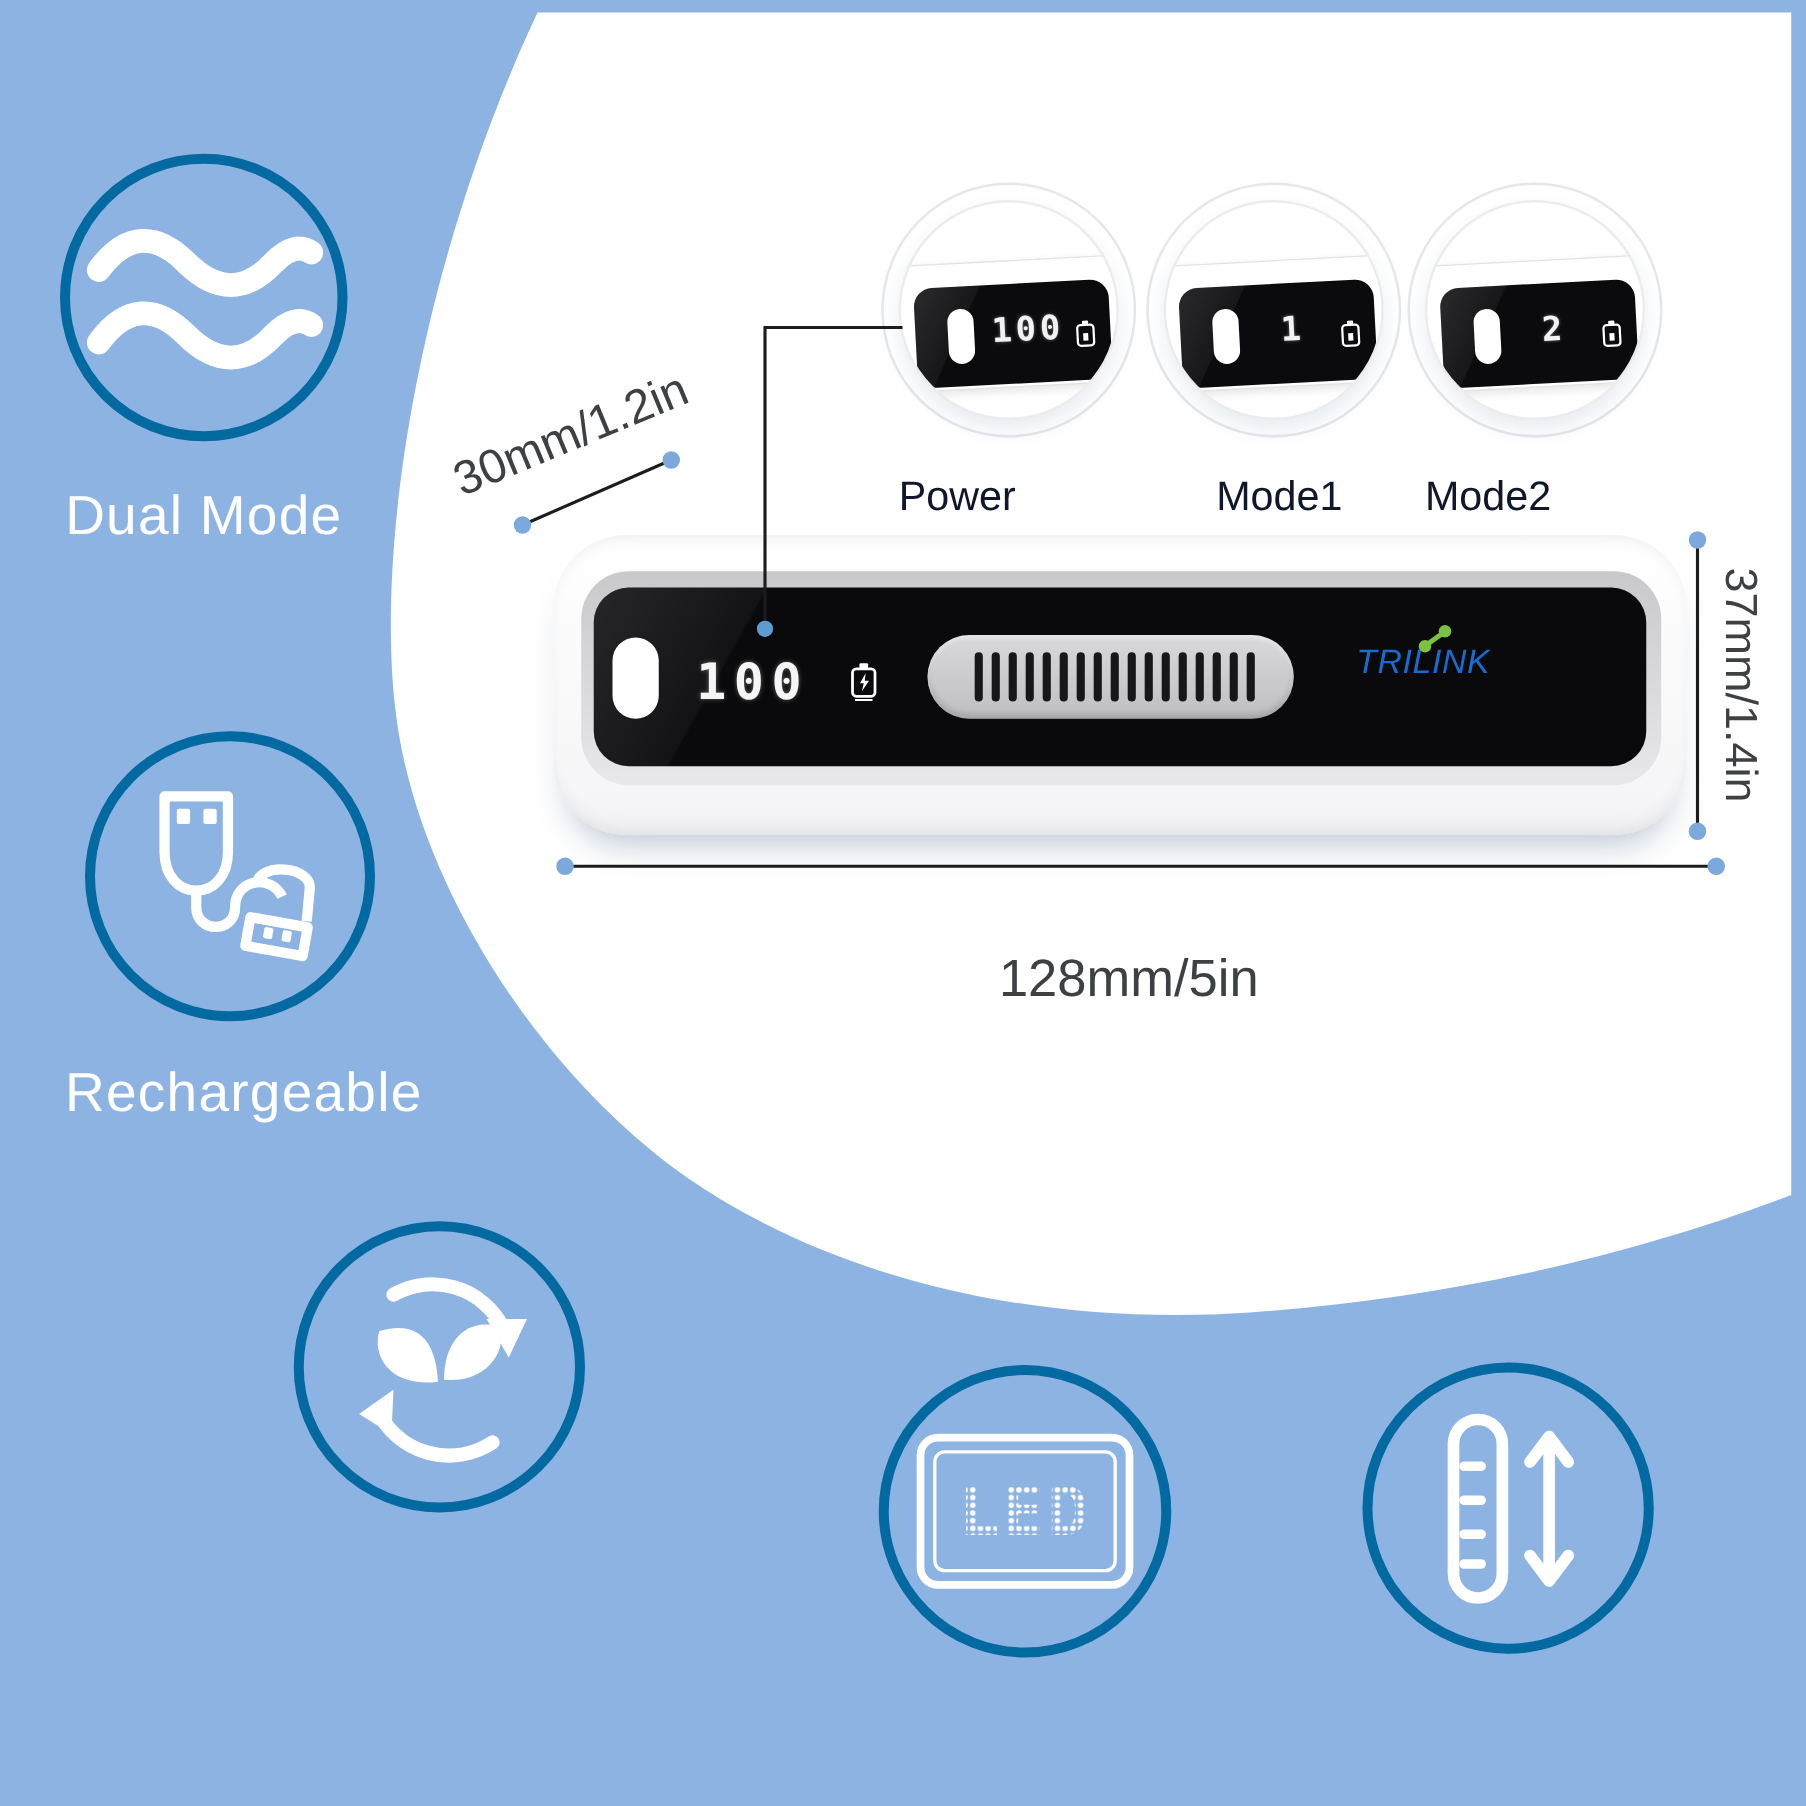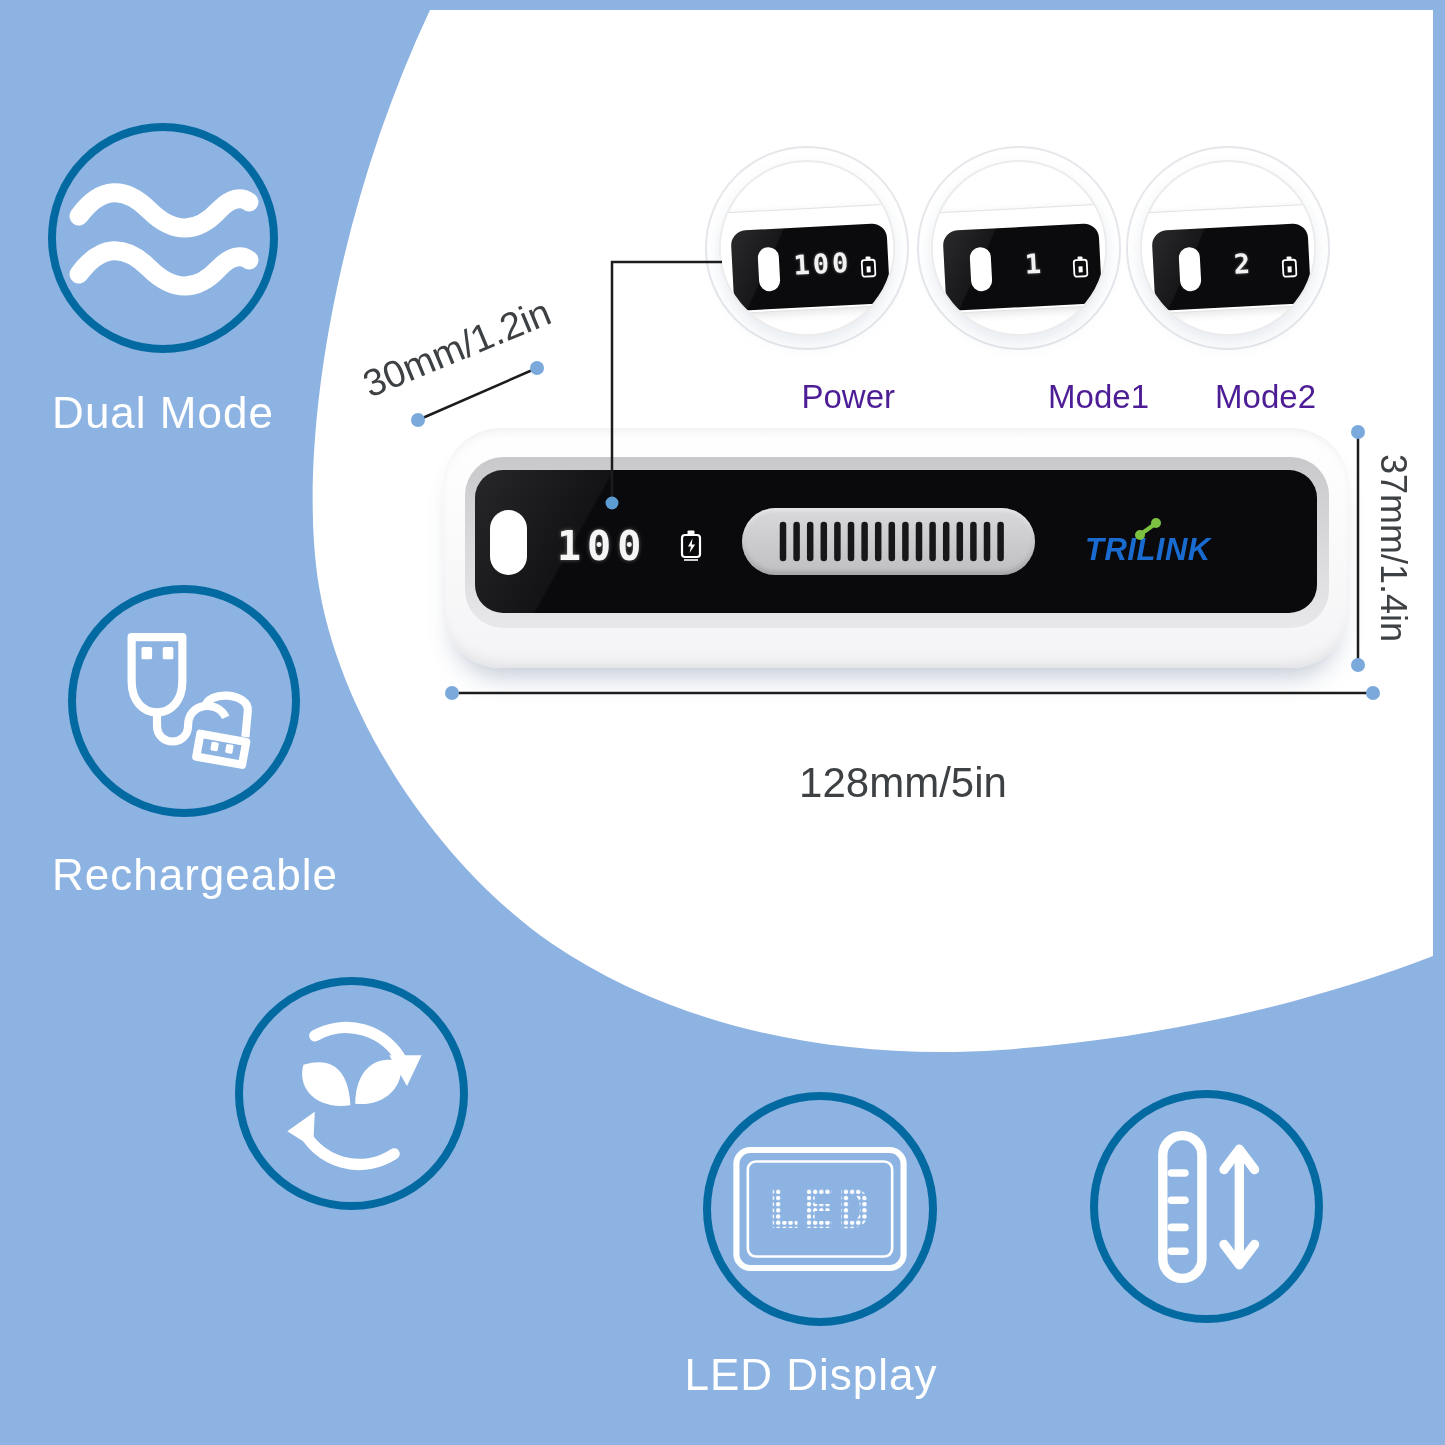--- a/index.html
+++ b/index.html
@@ -52,22 +52,22 @@
     position:absolute;left:26px;top:18px;width:21px;height:44px;border-radius:11px;
     background:#ffffff;
   }
   .mini-value{
     position:absolute;left:52px;top:22px;width:76px;text-align:center;
     font-family:"DejaVu Sans Mono",monospace;font-weight:bold;font-size:27px;
     color:#f2f2f2;letter-spacing:3px;text-shadow:0 0 3px rgba(255,255,255,0.4);
   }
   .mini-batt{position:absolute;left:128px;top:31px;}
   .callout-label{
-    position:absolute;width:176px;text-align:right;top:378px;
-    color:#4c1d95;font-size:33px;
+    position:absolute;width:176px;text-align:left;top:378px;
+    color:#0f172a;font-size:33px;
   }
 
   
   .device{
     position:absolute;left:443px;top:428px;width:906px;height:240px;
     background:linear-gradient(#ffffff,#f4f4f6);border-radius:58px;
     box-shadow:0 20px 26px -12px rgba(90,110,145,0.38),
                inset 0 8px 12px -6px rgba(0,0,0,0.08),
                inset 0 -12px 16px -10px rgba(0,0,0,0.10);
   }
@@ -93,22 +93,22 @@
     font-family:"DejaVu Sans Mono",monospace;font-weight:bold;font-size:40px;
     color:#f5f5f5;letter-spacing:6px;text-shadow:0 0 4px rgba(255,255,255,0.35);
   }
   .main-batt{position:absolute;left:205px;top:58px;}
   .vent{
     position:absolute;left:267px;top:38px;width:293px;height:67px;border-radius:34px;
     background:linear-gradient(#d9d9db,#bfbfc1);
     box-shadow:inset 0 2px 4px rgba(255,255,255,0.5), inset 0 -3px 5px rgba(0,0,0,0.18);
   }
   .brand{
-    position:absolute;left:610px;top:62px;width:140px;
-    color:#1a6bd0;font-weight:bold;font-style:italic;font-size:31px;letter-spacing:0.5px;
+    position:absolute;left:610px;top:44px;width:140px;
+    color:#1a6bd0;font-weight:normal;font-style:italic;font-size:27px;letter-spacing:0.5px;
   }
   .brand-glyph{position:absolute;left:46px;top:-15px;}
 
   
   .dim-label{
     position:absolute;color:#3e4144;text-align:center;white-space:nowrap;
   }
   .dim-depth{left:307px;top:327px;width:300px;font-size:38px;transform:rotate(-22.5deg);}
   .dim-height{left:1243px;top:527px;width:300px;font-size:36px;transform:rotate(90deg);}
   .dim-width{left:703px;top:716px;width:400px;font-size:42px;margin-top:43px;}
@@ -176,21 +176,20 @@
       <defs>
         <pattern id="ledDots" patternUnits="userSpaceOnUse" width="7" height="7">
           <circle cx="3.5" cy="3.5" r="2.5" fill="#ffffff"></circle>
         </pattern>
       </defs>
       <rect x="5" y="5" width="190" height="134" rx="16" fill="none" stroke="#ffffff" stroke-width="7"></rect>
       <rect x="18" y="18" width="164" height="108" rx="9" fill="none" stroke="#ffffff" stroke-width="3"></rect>
       <text x="100" y="94" text-anchor="middle" font-family="DejaVu Sans Mono, monospace" font-weight="bold" font-size="62" letter-spacing="3" fill="url(#ledDots)">LED</text>
     </svg>
   </div>
-  <div class="feature-label" style="left:611px;top:1350px;width:400px;">LED Display</div>
 
   <div class="feature-circle" style="left:1090px;top:1090px;width:233px;height:233px;">
     <svg width="170" height="170" viewBox="0 0 200 200">
       <g fill="none" stroke="#ffffff" stroke-linecap="round" stroke-linejoin="round">
         <rect x="48" y="16" width="46" height="168" rx="23" stroke-width="11"></rect>
         <line x1="58" y1="60" x2="74" y2="60" stroke-width="9"></line>
         <line x1="58" y1="92" x2="74" y2="92" stroke-width="9"></line>
         <line x1="58" y1="124" x2="74" y2="124" stroke-width="9"></line>
         <line x1="58" y1="152" x2="74" y2="152" stroke-width="9"></line>
         <line x1="138" y1="44" x2="138" y2="156" stroke-width="11"></line>

